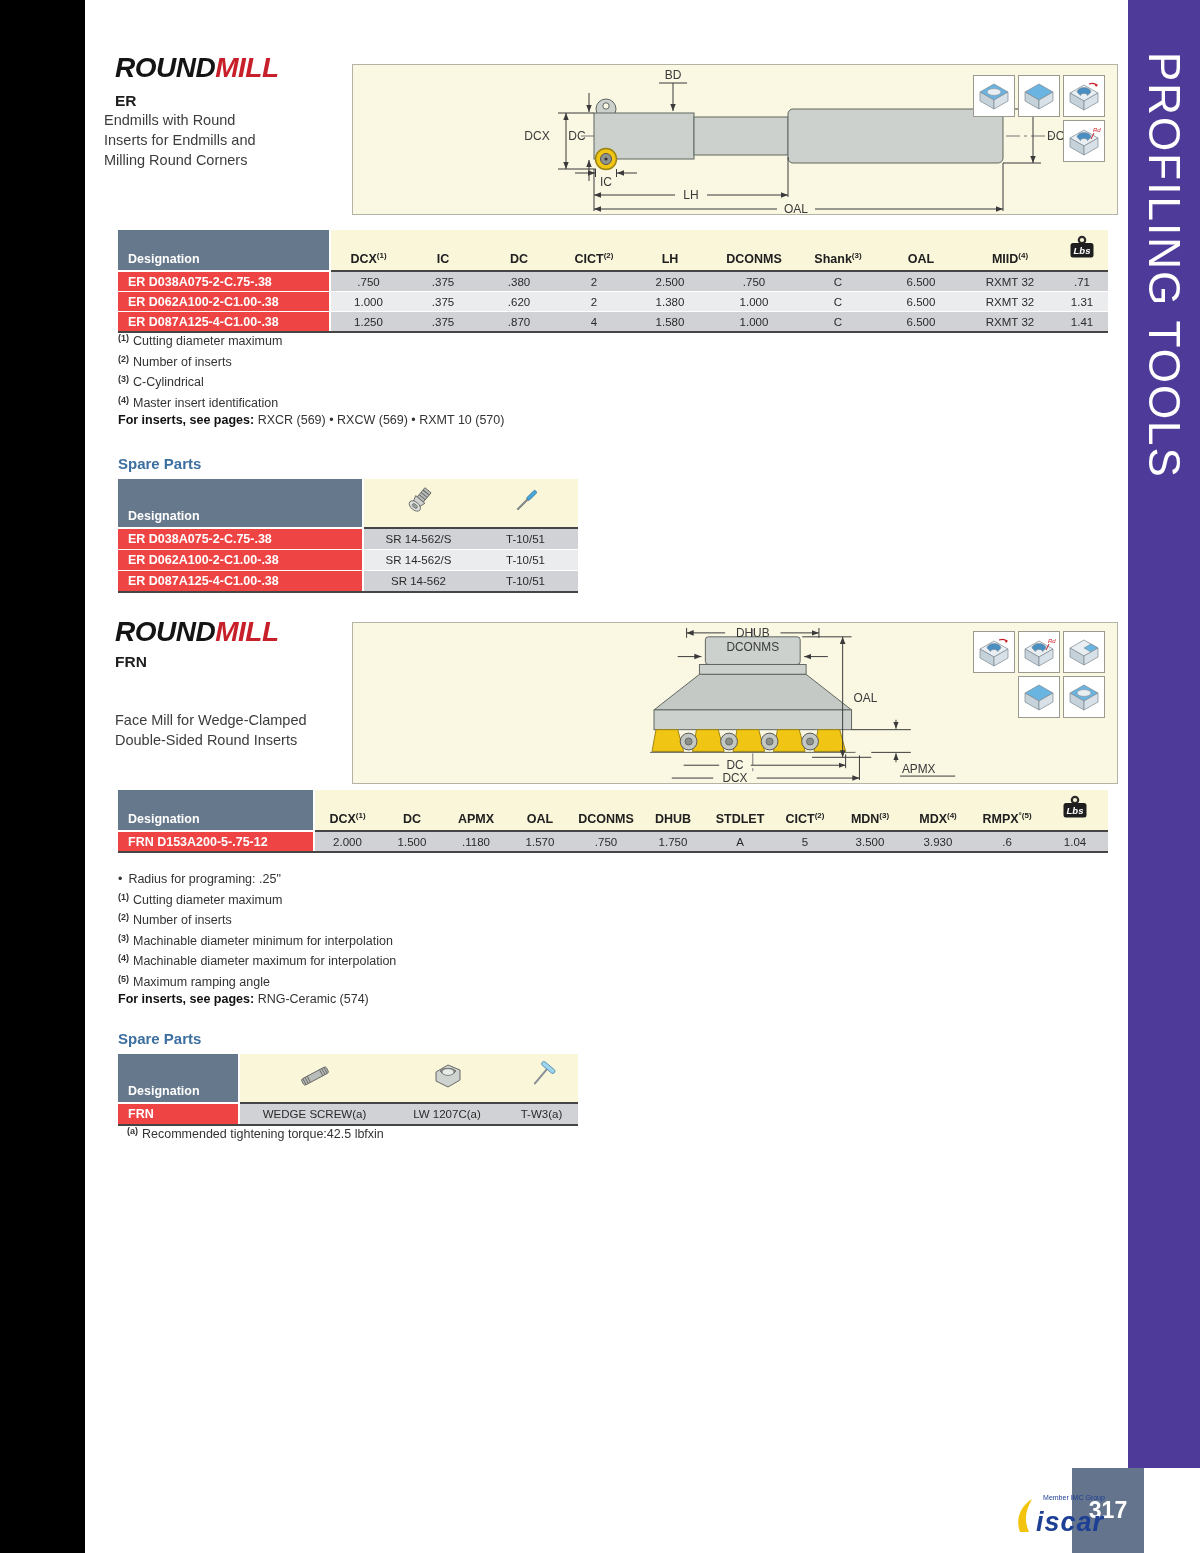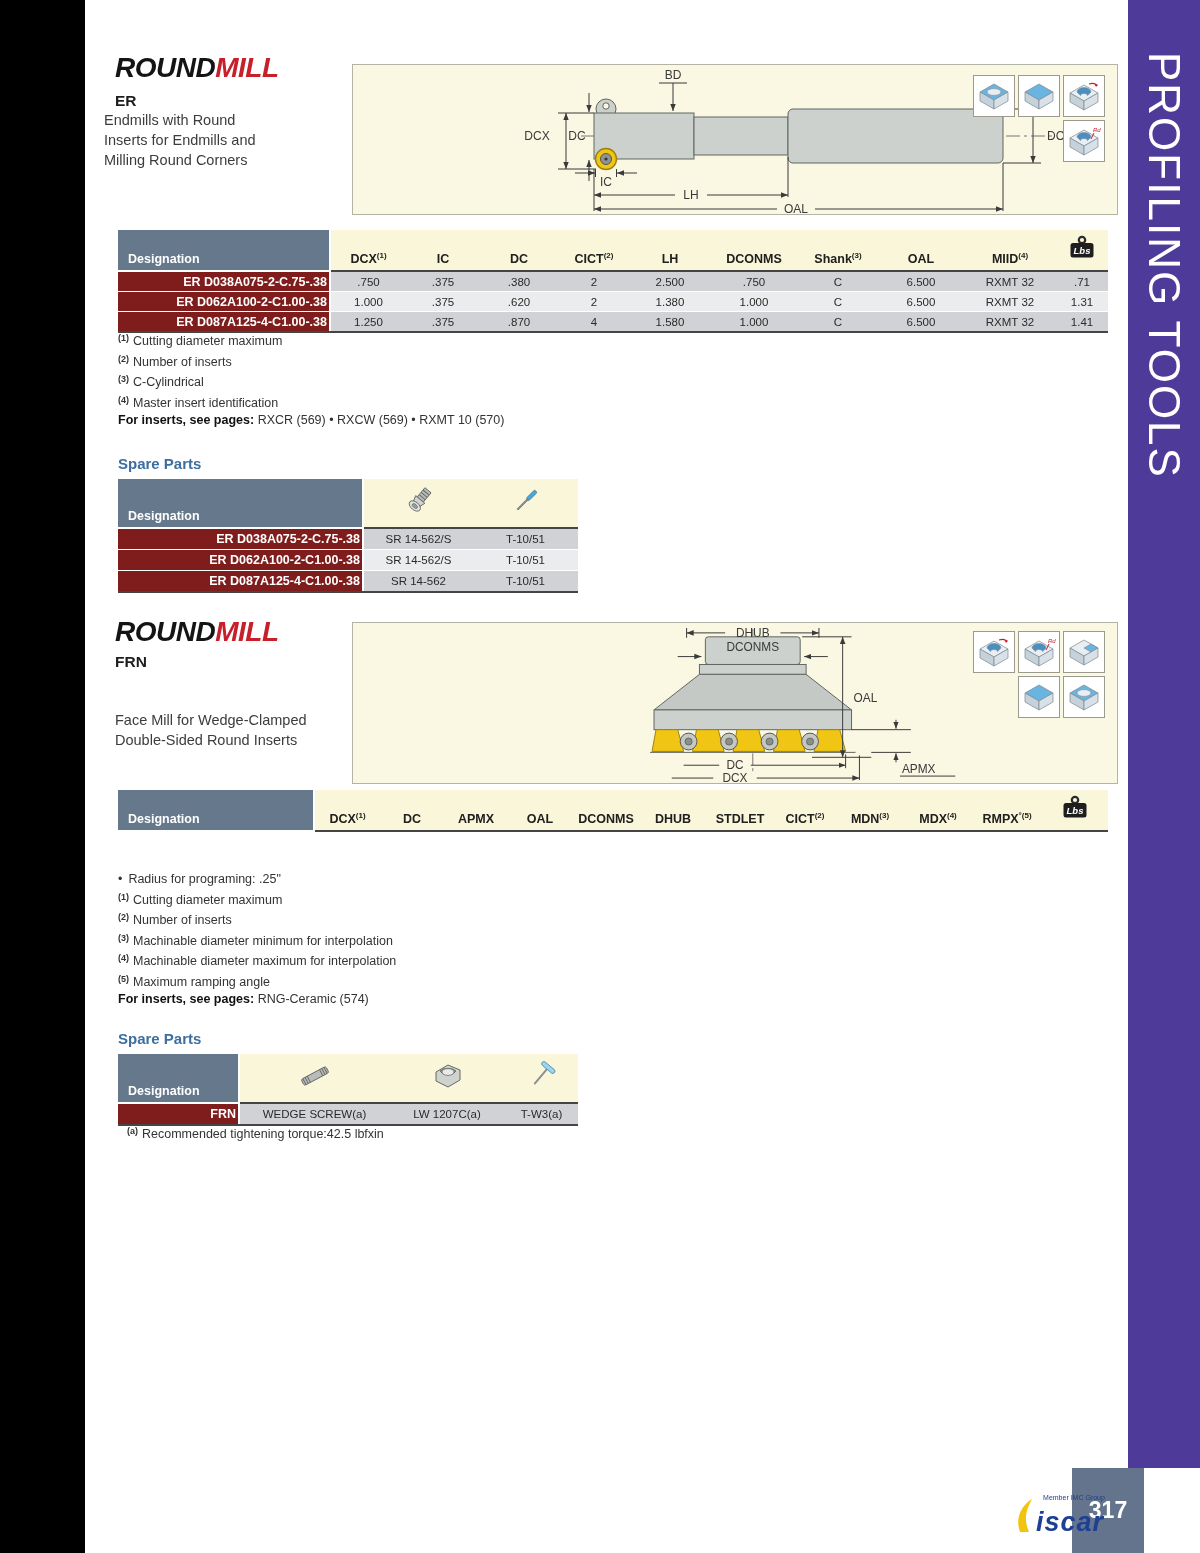--- a/index.html
+++ b/index.html
@@ -26,22 +26,22 @@
   .tbl{position:absolute;}
   table.spec{border-collapse:collapse;table-layout:fixed;width:100%;}
   table.spec th{background:#faf6da;font-size:12.5px;font-weight:bold;color:#202020;height:36px;
     vertical-align:bottom;padding:0 2px 4px 2px;text-align:center;border-bottom:2px solid #454545;}
   table.spec th sup{font-size:8px;}
   table.spec th.des{background:#66788b;color:#fff;text-align:left;padding-left:10px;
     border-bottom:2px solid #fff;border-right:2px solid #fff;}
   table.spec th.icon-th{vertical-align:middle;padding-bottom:2px;}
   table.spec td{font-size:11.5px;color:#2a2a2a;height:19px;text-align:center;
     border-bottom:1px solid #fff;padding:0 2px;}
-  table.spec td.des{background:#7f1d1d;color:#fff;font-weight:bold;font-size:12.5px;
-    text-align:right;padding-left:10px;border-right:2px solid #fff;}
+  table.spec td.des{background:#ef4444;color:#fff;font-weight:bold;font-size:12.5px;
+    text-align:left;padding-left:10px;border-right:2px solid #fff;}
   table.spec tbody tr:nth-child(odd) td:not(.des){background:#d0d2d6;}
   table.spec tbody tr:nth-child(even) td:not(.des){background:#ebecee;}
   table.spec tbody tr:last-child td{border-bottom:2px solid #454545;}
   table.spec.spare th{height:44px;}
   table.spec.spare td{height:20px;}
   .spare-title{font-size:15px;font-weight:bold;color:#3c6f9f;}
   .fnotes .fn{font-size:12.5px;color:#333;line-height:17.5px;}
   .fn-m{font-weight:bold;font-size:9px;vertical-align:4px;margin-right:4px;}
   .fn-bullet{font-size:12.5px;vertical-align:0;margin-right:6px;font-weight:normal;}
   .fn b{color:#111;}
@@ -468,20 +468,35 @@
             <th>MDX<sup>(4)</sup></th>
             <th>RMPX<sup>°(5)</sup></th>
             <th class="icon-th"><svg width="26" height="25" viewBox="0 0 26 25">
                 <circle cx="13" cy="5" r="3.2" fill="none" stroke="#2a2a2a" stroke-width="2.2"></circle>
                 <rect x="1.5" y="8" width="23" height="14.5" rx="2.5" fill="#1e1e1e"></rect>
                 <text x="13" y="18.8" text-anchor="middle" font-size="9.5" font-style="italic" font-weight="bold" fill="#fff">Lbs</text>
               </svg></th>
           </tr>
         </thead>
       <tbody>
+          <tr>
+            <td class="des">FRN D153A200-5-.75-12</td>
+            <td>2.000</td>
+            <td>1.500</td>
+            <td>.1180</td>
+            <td>1.570</td>
+            <td>.750</td>
+            <td>1.750</td>
+            <td>A</td>
+            <td>5</td>
+            <td>3.500</td>
+            <td>3.930</td>
+            <td>.6</td>
+            <td>1.04</td>
+          </tr>
         </tbody>
     </table>
   </div>
 
   <div class="abs fnotes" style="left:118px;top:871px;">
     <div class="fn"><span class="fn-bullet">•</span><span>Radius for programing: .25"</span></div>
     <div class="fn"><span class="fn-m">(1)</span><span>Cutting diameter maximum</span></div>
     <div class="fn"><span class="fn-m">(2)</span><span>Number of inserts</span></div>
     <div class="fn"><span class="fn-m">(3)</span><span>Machinable diameter minimum for interpolation</span></div>
     <div class="fn"><span class="fn-m">(4)</span><span>Machinable diameter maximum for interpolation</span></div>

